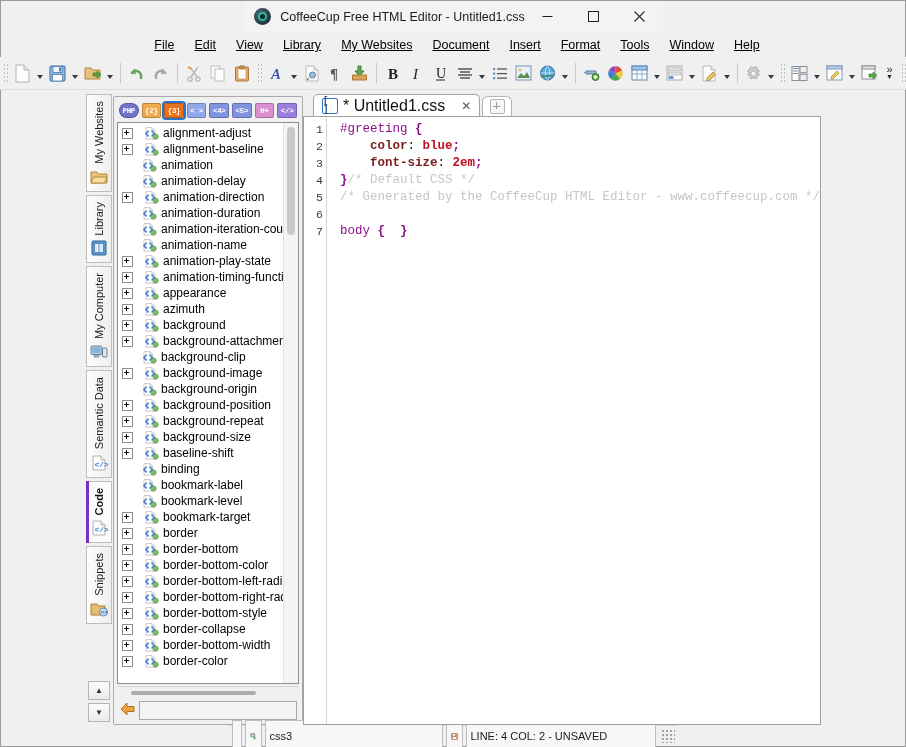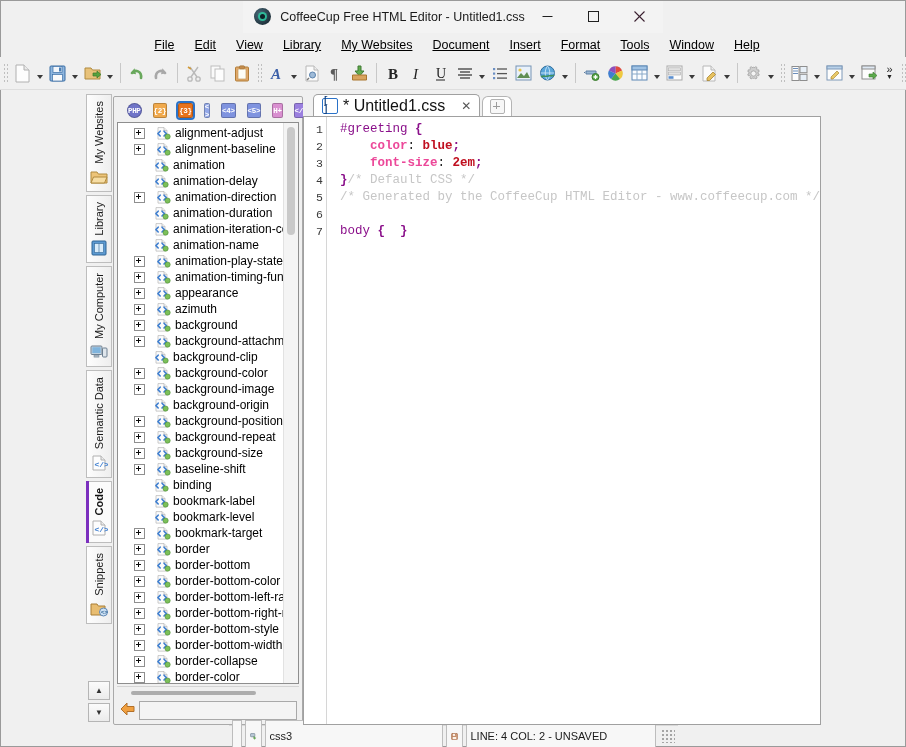--- a/index.html
+++ b/index.html
@@ -222,32 +222,31 @@
     width: 21px; height: 15px;
     border-radius: 2px;
     display: flex; align-items: center; justify-content: center;
     font-size: 7.5px;
     font-family: "Liberation Mono", monospace;
     font-weight: bold;
     color: #fff;
     border: 1px solid rgba(0,0,0,.22);
     box-sizing: border-box;
     letter-spacing: -0.3px;
-    margin-left: 8px;
   }
   .prop-tab.sel { outline: 2px solid #2a72c8; outline-offset: 0px; }
   .tree {
     flex: 1 1 auto;
     background: #fff;
     border: 1px solid #8e8e8e;
     overflow: hidden;
     position: relative;
     min-height: 0;
   }
-  .tree-inner { padding: 2px 0 0 12px; }
+  .tree-inner { padding: 2px 0 0 0; }
   .tnode {
     height: 16px;
     display: flex;
     align-items: center;
     padding-left: 4px;
     white-space: nowrap;
     font-size: 12px;
     color: #000;
   }
   .tnode .exp {
@@ -425,21 +424,21 @@
     font-family: "Liberation Mono", monospace;
     font-size: 12.5px;
     overflow: hidden;
   }
   .codelines .ln {
     height: 17px;
     line-height: 17px;
     white-space: pre;
   }
   .tk-sel    { color: #8a0f8a; font-weight: normal; }
-  .tk-prop   { color: #ec4899; font-weight: bold; }
+  .tk-prop   { color: #7f1d1d; font-weight: bold; }
   .tk-val    { color: #c01020; font-weight: bold; }
   .tk-punc   { color: #8a0f8a; font-weight: bold; }
   .tk-num    { color: #c01020; font-weight: bold; }
   .tk-comment{ color: #c6c6c6; }
   .tk-plain  { color: #222; }
 
   
   .statusbar {
     height: 20px;
     background: #f0f0f0;
@@ -1053,32 +1052,20 @@
             <div class="tnode">
               <span class="exp"></span>
               <span class="dots"></span>
               <span class="picon"><svg width="15" height="13" viewBox="0 0 15 13">
                   <path d="M2 0.6h6l3 3v8.5H2z" fill="#fcfcfc" stroke="#b5b5b5" stroke-width=".7"></path>
                   <path d="M8 0.6v3h3" fill="#ececec" stroke="#b5b5b5" stroke-width=".7"></path>
                   <path d="M4.2 4.2 1.9 6.6l2.3 2.4" fill="none" stroke="#3f7fd0" stroke-width="1.6" stroke-linecap="round" stroke-linejoin="round"></path>
                   <path d="M8.0 4.2 10.3 6.6 8.0 9.0" fill="none" stroke="#3f7fd0" stroke-width="1.6" stroke-linecap="round" stroke-linejoin="round"></path>
                   <circle cx="11.6" cy="9.6" r="2.6" fill="#7cc05a" stroke="#4a8a33" stroke-width=".6"></circle>
                 </svg></span>
-              <span>background-color</span>
-            </div>
-            <div class="tnode">
-              <span class="exp"></span>
-              <span class="dots"></span>
-              <span class="picon"><svg width="15" height="13" viewBox="0 0 15 13">
-                  <path d="M2 0.6h6l3 3v8.5H2z" fill="#fcfcfc" stroke="#b5b5b5" stroke-width=".7"></path>
-                  <path d="M8 0.6v3h3" fill="#ececec" stroke="#b5b5b5" stroke-width=".7"></path>
-                  <path d="M4.2 4.2 1.9 6.6l2.3 2.4" fill="none" stroke="#3f7fd0" stroke-width="1.6" stroke-linecap="round" stroke-linejoin="round"></path>
-                  <path d="M8.0 4.2 10.3 6.6 8.0 9.0" fill="none" stroke="#3f7fd0" stroke-width="1.6" stroke-linecap="round" stroke-linejoin="round"></path>
-                  <circle cx="11.6" cy="9.6" r="2.6" fill="#7cc05a" stroke="#4a8a33" stroke-width=".6"></circle>
-                </svg></span>
               <span>background-image</span>
             </div>
             <div class="tnode">
               <span class="noexp"></span>
               <span class="dots"></span>
               <span class="picon"><svg width="15" height="13" viewBox="0 0 15 13">
                   <path d="M2 0.6h6l3 3v8.5H2z" fill="#fcfcfc" stroke="#b5b5b5" stroke-width=".7"></path>
                   <path d="M8 0.6v3h3" fill="#ececec" stroke="#b5b5b5" stroke-width=".7"></path>
                   <path d="M4.2 4.2 1.9 6.6l2.3 2.4" fill="none" stroke="#3f7fd0" stroke-width="1.6" stroke-linecap="round" stroke-linejoin="round"></path>
                   <path d="M8.0 4.2 10.3 6.6 8.0 9.0" fill="none" stroke="#3f7fd0" stroke-width="1.6" stroke-linecap="round" stroke-linejoin="round"></path>
@@ -1257,33 +1244,33 @@
             <div class="tnode">
               <span class="exp"></span>
               <span class="dots"></span>
               <span class="picon"><svg width="15" height="13" viewBox="0 0 15 13">
                   <path d="M2 0.6h6l3 3v8.5H2z" fill="#fcfcfc" stroke="#b5b5b5" stroke-width=".7"></path>
                   <path d="M8 0.6v3h3" fill="#ececec" stroke="#b5b5b5" stroke-width=".7"></path>
                   <path d="M4.2 4.2 1.9 6.6l2.3 2.4" fill="none" stroke="#3f7fd0" stroke-width="1.6" stroke-linecap="round" stroke-linejoin="round"></path>
                   <path d="M8.0 4.2 10.3 6.6 8.0 9.0" fill="none" stroke="#3f7fd0" stroke-width="1.6" stroke-linecap="round" stroke-linejoin="round"></path>
                   <circle cx="11.6" cy="9.6" r="2.6" fill="#7cc05a" stroke="#4a8a33" stroke-width=".6"></circle>
                 </svg></span>
+              <span>border-collapse</span>
+            </div>
+            <div class="tnode">
+              <span class="exp"></span>
+              <span class="dots"></span>
+              <span class="picon"><svg width="15" height="13" viewBox="0 0 15 13">
+                  <path d="M2 0.6h6l3 3v8.5H2z" fill="#fcfcfc" stroke="#b5b5b5" stroke-width=".7"></path>
+                  <path d="M8 0.6v3h3" fill="#ececec" stroke="#b5b5b5" stroke-width=".7"></path>
+                  <path d="M4.2 4.2 1.9 6.6l2.3 2.4" fill="none" stroke="#3f7fd0" stroke-width="1.6" stroke-linecap="round" stroke-linejoin="round"></path>
+                  <path d="M8.0 4.2 10.3 6.6 8.0 9.0" fill="none" stroke="#3f7fd0" stroke-width="1.6" stroke-linecap="round" stroke-linejoin="round"></path>
+                  <circle cx="11.6" cy="9.6" r="2.6" fill="#7cc05a" stroke="#4a8a33" stroke-width=".6"></circle>
+                </svg></span>
               <span>border-bottom-width</span>
-            </div>
-            <div class="tnode">
-              <span class="exp"></span>
-              <span class="dots"></span>
-              <span class="picon"><svg width="15" height="13" viewBox="0 0 15 13">
-                  <path d="M2 0.6h6l3 3v8.5H2z" fill="#fcfcfc" stroke="#b5b5b5" stroke-width=".7"></path>
-                  <path d="M8 0.6v3h3" fill="#ececec" stroke="#b5b5b5" stroke-width=".7"></path>
-                  <path d="M4.2 4.2 1.9 6.6l2.3 2.4" fill="none" stroke="#3f7fd0" stroke-width="1.6" stroke-linecap="round" stroke-linejoin="round"></path>
-                  <path d="M8.0 4.2 10.3 6.6 8.0 9.0" fill="none" stroke="#3f7fd0" stroke-width="1.6" stroke-linecap="round" stroke-linejoin="round"></path>
-                  <circle cx="11.6" cy="9.6" r="2.6" fill="#7cc05a" stroke="#4a8a33" stroke-width=".6"></circle>
-                </svg></span>
-              <span>border-collapse</span>
             </div>
             <div class="tnode">
               <span class="exp"></span>
               <span class="dots"></span>
               <span class="picon"><svg width="15" height="13" viewBox="0 0 15 13">
                   <path d="M2 0.6h6l3 3v8.5H2z" fill="#fcfcfc" stroke="#b5b5b5" stroke-width=".7"></path>
                   <path d="M8 0.6v3h3" fill="#ececec" stroke="#b5b5b5" stroke-width=".7"></path>
                   <path d="M4.2 4.2 1.9 6.6l2.3 2.4" fill="none" stroke="#3f7fd0" stroke-width="1.6" stroke-linecap="round" stroke-linejoin="round"></path>
                   <path d="M8.0 4.2 10.3 6.6 8.0 9.0" fill="none" stroke="#3f7fd0" stroke-width="1.6" stroke-linecap="round" stroke-linejoin="round"></path>
                   <circle cx="11.6" cy="9.6" r="2.6" fill="#7cc05a" stroke="#4a8a33" stroke-width=".6"></circle>

